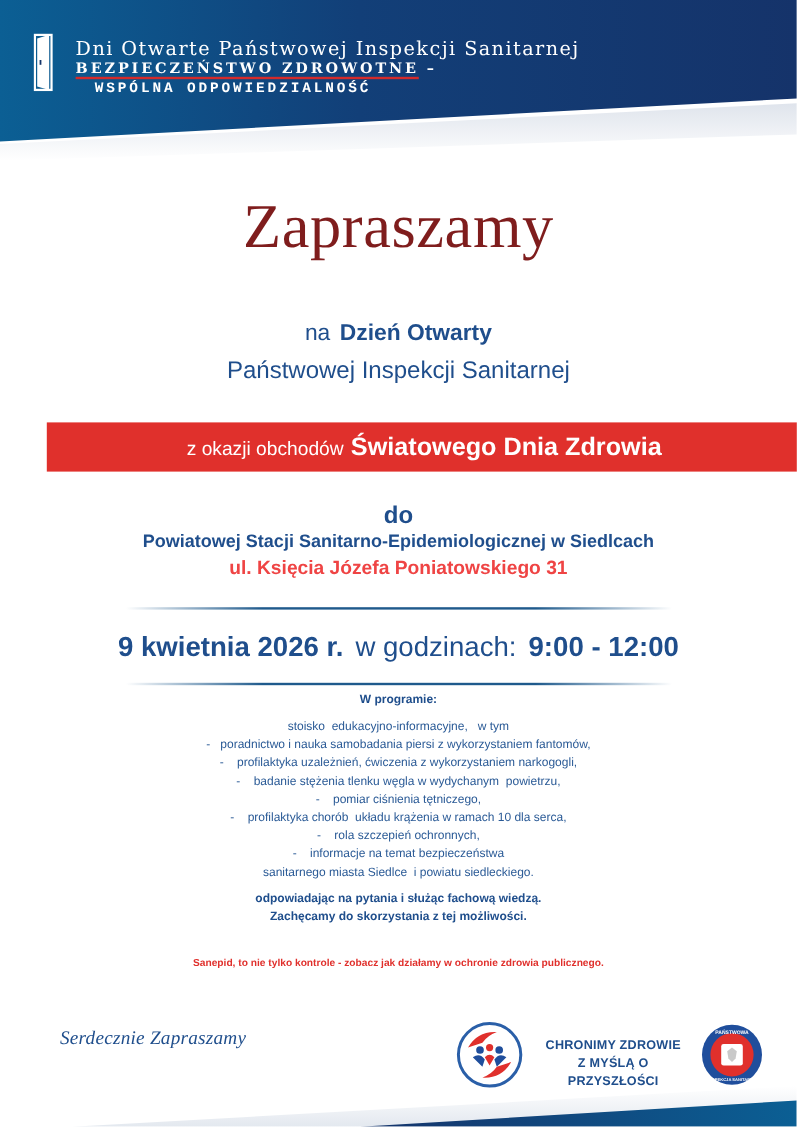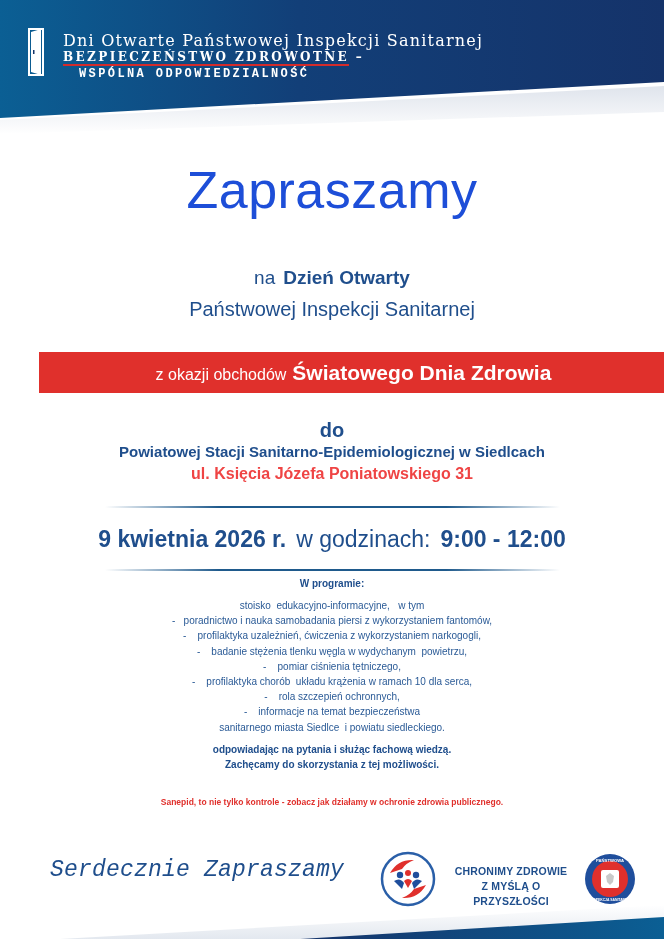--- a/index.html
+++ b/index.html
@@ -22,21 +22,21 @@
     font-family: "DejaVu Serif", serif; font-weight: bold; font-size: 12px; letter-spacing: 2.4px; color: #ffffff; white-space: nowrap;
   }
   .header-line2 .underlined { border-bottom: 2px solid #d42b2b; padding-bottom: 0px; }
   .header-line3 {
     position: absolute; left: 35px; top: 39px;
     font-family: Liberation Mono, monospace; font-weight: bold; font-size: 12px; letter-spacing: 2.4px; color: #ffffff; white-space: nowrap; margin-left: 16px;
   }
 
   .center { position: absolute; left: 0; width: 664px; text-align: center; }
 
-  .title { top: 158px; font-size: 52px; color: #1d4ed8; letter-spacing: 0.5px; line-height: 64px; }
+  .title { top: 158px; font-size: 52px; color: #7f1d1d; letter-spacing: 0.5px; line-height: 64px; font-family: Liberation Serif, serif; }
   .na-line { top: 265px; font-size: 19px; color: #1f4e8c; line-height: 26px; }
   .na-line .na { margin-right: 8px; text-align: center; }
   .na-line .bold { font-weight: bold; }
   .pis-line { top: 295px; font-size: 20px; color: #1f4e8c; line-height: 28px; text-align: center; }
 
   .red-banner {
     position: absolute; left: 39px; top: 352px; width: 629px; height: 41px;
     background: #e0302c; color: #ffffff; text-align: center; line-height: 41px;
   }
   .red-banner .small { font-size: 16px; margin-right: 6px; }
@@ -58,22 +58,22 @@
   .date-line .gap { display: inline-block; width: 10px; }
 
   .prog-title { top: 577px; font-size: 10px; font-weight: bold; color: #1f4e8c; line-height: 14px; }
   .prog-list { top: 598px; }
   .prog-list .row { font-size: 10px; color: #2a5a96; line-height: 15.2px; white-space: pre; }
 
   .staff-text { top: 743px; font-size: 10px; font-weight: bold; color: #1f4e8c; line-height: 14.5px; }
   .sanepid-text { top: 796px; font-size: 8.5px; font-weight: bold; color: #e0302c; line-height: 12px; }
 
   .signature {
-    position: absolute; left: 50px; top: 857px; font-family: Liberation Mono, monospace; font-style: italic;
-    font-size: 23px; color: #1f4e8c; letter-spacing: 0.2px; white-space: nowrap;
+    position: absolute; left: 50px; top: 857px; font-family: Liberation Serif, serif; font-style: italic;
+    font-size: 16px; color: #1f4e8c; letter-spacing: 0.2px; white-space: nowrap;
   }
   .logo-hands { position: absolute; left: 380px; top: 851px; width: 56px; height: 56px; }
   .slogan {
     position: absolute; left: 446px; top: 864px; width: 130px; text-align: center;
     font-weight: bold; font-size: 10.5px; color: #1f4e8c; line-height: 15px; letter-spacing: 0.2px;
   }
   .logo-psse { position: absolute; left: 584px; top: 853px; width: 52px; height: 52px; }
 
   .footer-band { position: absolute; left: 0; top: 895px; width: 664px; height: 44px; }
 </style>

